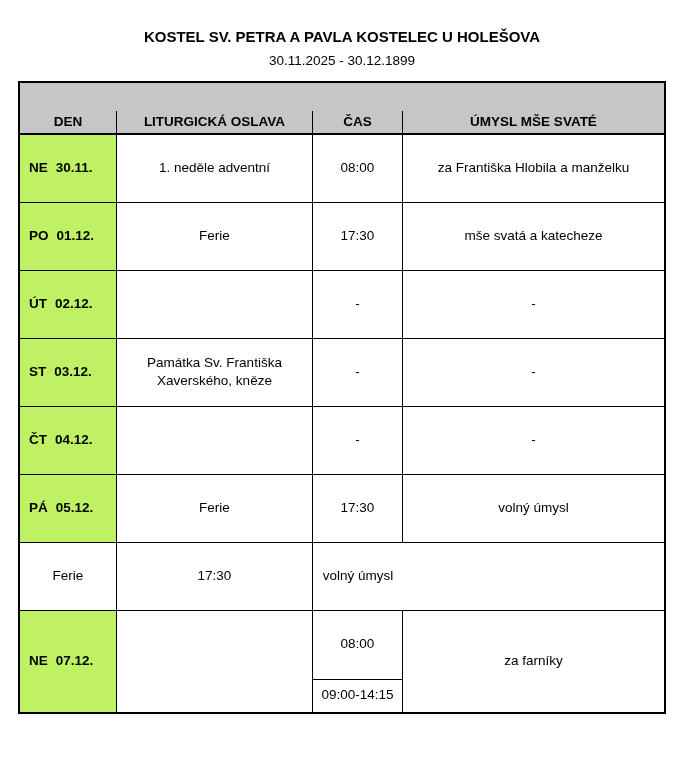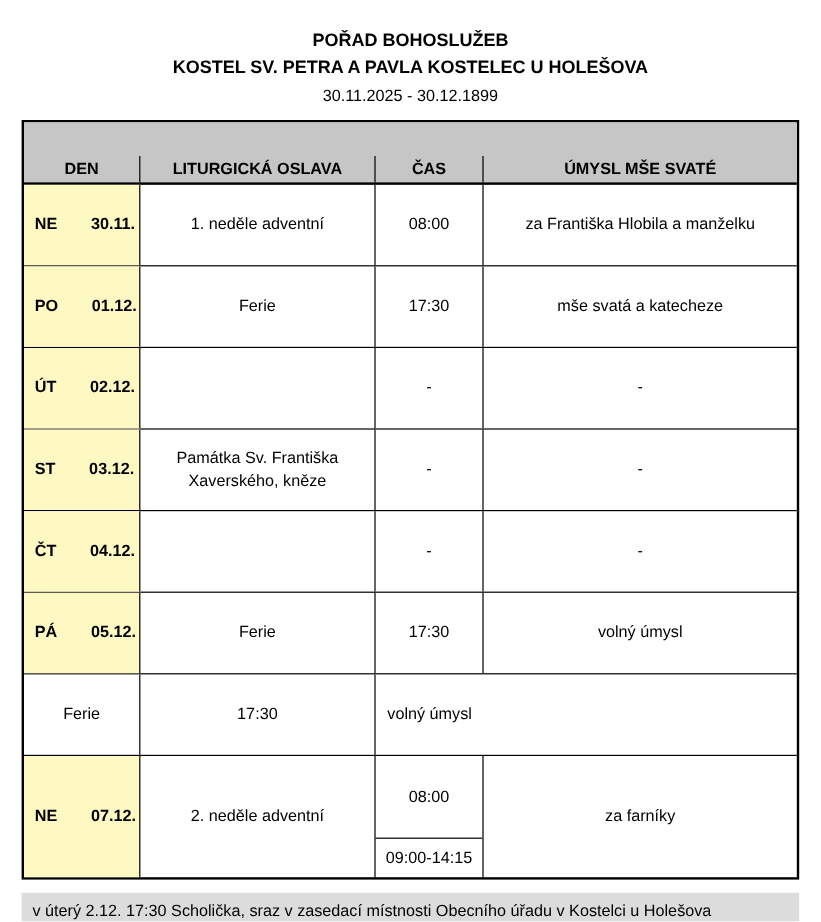--- a/index.html
+++ b/index.html
@@ -70,25 +70,25 @@
     display: flex;
     align-items: center;
     justify-content: center;
     text-align: center;
     padding: 2px 8px;
     box-sizing: border-box;
     line-height: 1.35;
   }
   .cell:last-child { border-right: none; }
   .den {
-    background: #fef9c3;
+    background: #bef264;
     font-weight: bold;
     justify-content: flex-start;
     padding-left: 9px;
-    gap: 28px;
+    gap: 8px;
   }
   .split {
     flex-direction: column;
     align-items: stretch;
     padding: 0;
   }
   .split .sub {
     display: flex;
     align-items: center;
     justify-content: center;
@@ -106,21 +106,20 @@
     font-size: 13.5px;
     line-height: 1.55;
   }
 </style>
 </head>
 <body>
 
 <div class="page">
 
   <div class="doc-header">
-    <div class="t1">POŘAD BOHOSLUŽEB</div>
     <div class="t2">KOSTEL SV. PETRA A PAVLA KOSTELEC U HOLEŠOVA</div>
     <div class="t3">30.11.2025 - 30.12.1899</div>
   </div>
 
   <div class="schedule">
 
     <div class="thead">
       <div class="hcell">DEN</div>
       <div class="hcell">LITURGICKÁ OSLAVA</div>
       <div class="hcell">ČAS</div>
@@ -192,28 +191,26 @@
       <div class="cell">17:30</div>
       <div class="cell">volný úmysl</div>
     </div>
 
     <div class="trow last">
       <div class="cell den">
         <span>NE</span>
         <span>07.12.</span>
       </div>
       <div class="cell split">
-        <div class="sub sub-top">2. neděle adventní</div>
       </div>
       <div class="cell split cas-split">
         <div class="sub sub-top">08:00</div>
         <div class="sub sub-bot">09:00-14:15</div>
       </div>
       <div class="cell split">
         <div class="sub sub-top">za farníky</div>
       </div>
     </div>
 
   </div>
 
-  <div class="doc-footer">v úterý 2.12. 17:30 Scholička, sraz v zasedací místnosti Obecního úřadu v Kostelci u Holešova</div>
 
 </div>
 
 </body></html>

